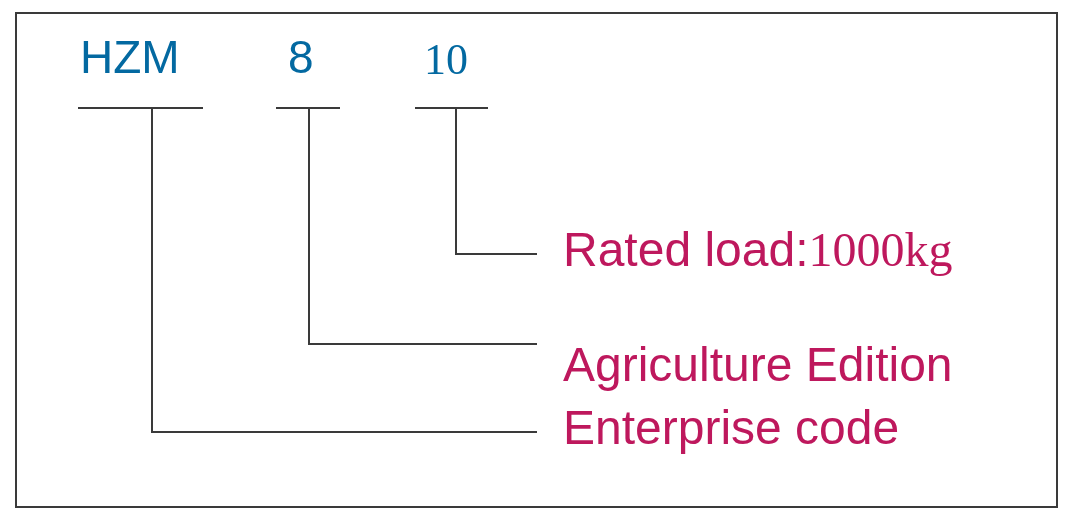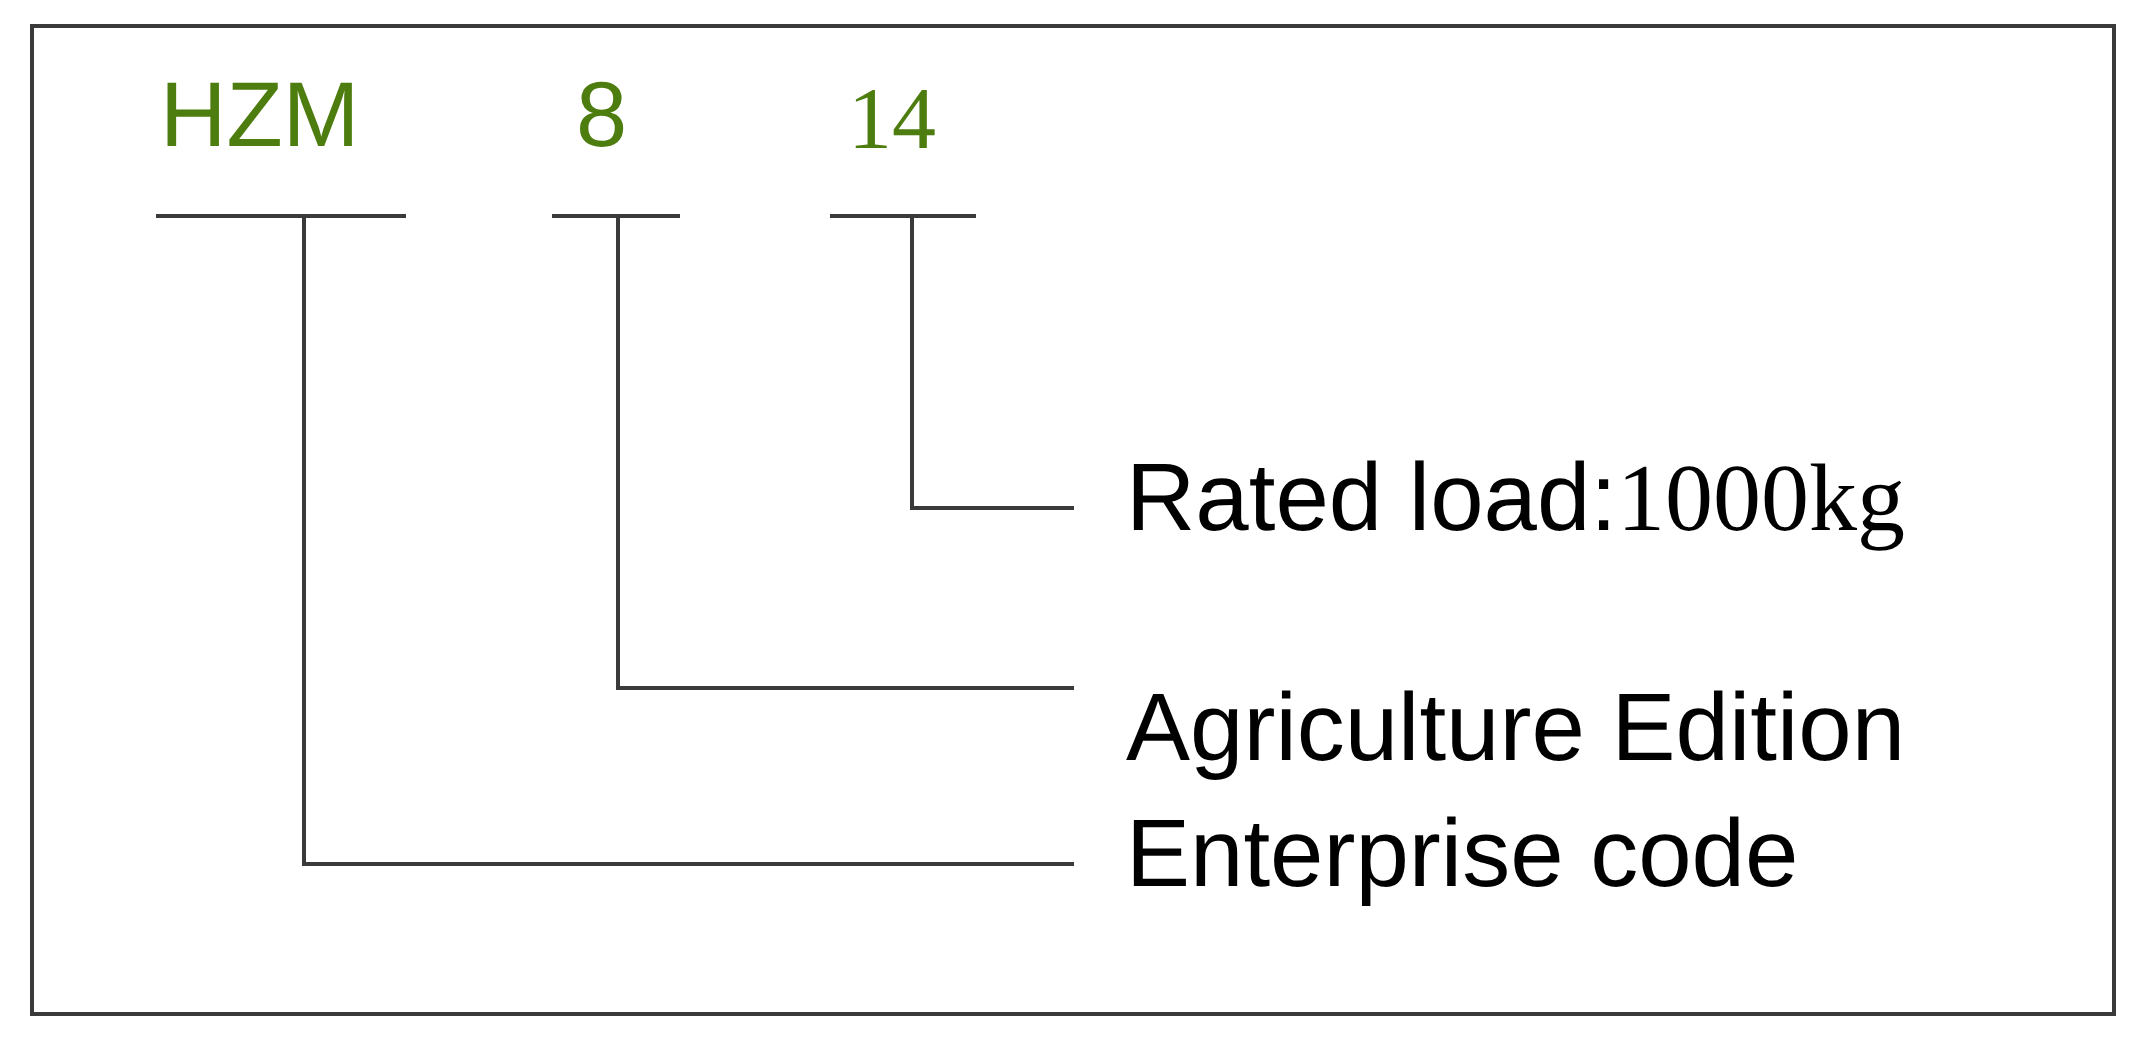--- a/index.html
+++ b/index.html
@@ -28,21 +28,21 @@
     height: 496px;
     border: 2px solid #3a3a3a;
     box-sizing: border-box;
   }
 
   
   .code-seg {
     position: absolute;
     line-height: 1;
     white-space: pre;
-    color: #4d7c0f;
+    color: #0369a1;
   }
   .code-seg.sans { font-family: "Liberation Sans", sans-serif; }
   .code-seg.serif { font-family: "Liberation Serif", serif; }
 
   
   .hline {
     position: absolute;
     height: 0;
     border-top: 2px solid #3a3a3a;
   }
@@ -52,21 +52,21 @@
     border-left: 2px solid #3a3a3a;
   }
 
   
   .callout {
     position: absolute;
     left: 563px;
     line-height: 1;
     white-space: pre;
     font-size: 48px;
-    color: #000000;
+    color: #be185d;
   }
   .callout .sans-part {
     font-family: "Liberation Sans", sans-serif;
   }
   .callout .serif-part {
     font-family: "Liberation Serif", serif;
   }
 </style>
 </head>
 <body>
@@ -78,21 +78,21 @@
   <div class="code-seg sans" style="left:80px; top:34px; font-size:46px;">HZM</div>
   <div class="hline" style="left:78px; top:107px; width:125px;"></div>
   <div class="vline" style="left:151px; top:107px; height:324px;"></div>
   <div class="hline" style="left:151px; top:431px; width:386px;"></div>
 
   <div class="code-seg sans" style="left:288px; top:34px; font-size:46px;">8</div>
   <div class="hline" style="left:276px; top:107px; width:64px;"></div>
   <div class="vline" style="left:308px; top:107px; height:236px;"></div>
   <div class="hline" style="left:308px; top:343px; width:229px;"></div>
 
-  <div class="code-seg serif" style="left:424px; top:38px; font-size:44px;">14</div>
+  <div class="code-seg serif" style="left:424px; top:38px; font-size:44px;">10</div>
   <div class="hline" style="left:415px; top:107px; width:73px;"></div>
   <div class="vline" style="left:455px; top:107px; height:146px;"></div>
   <div class="hline" style="left:455px; top:253px; width:82px;"></div>
 
   <div class="callout" style="top:226px;"><span class="sans-part">Rated load:</span><span class="serif-part">1000kg</span></div>
 
   <div class="callout" style="top:316px;margin-top:25px;"><span class="sans-part">Agriculture Edition</span></div>
 
   <div class="callout" style="top:404px;"><span class="sans-part">Enterprise code</span></div>
 

